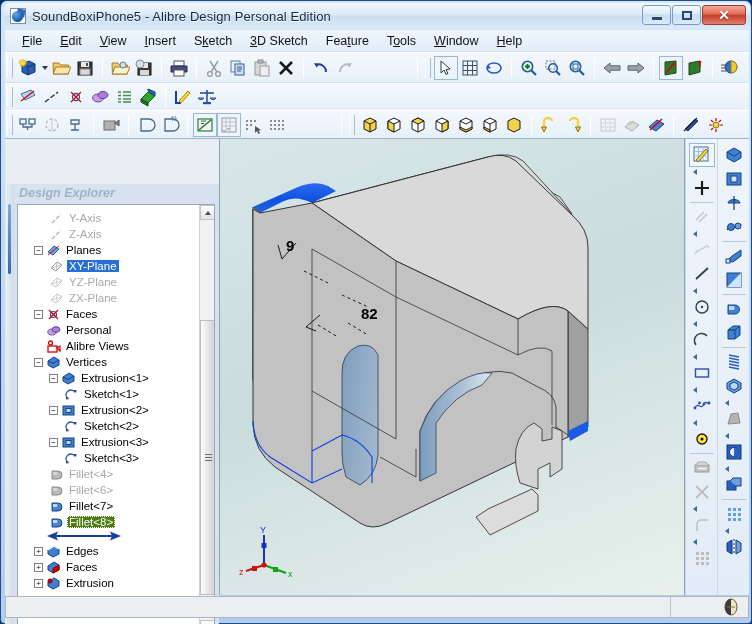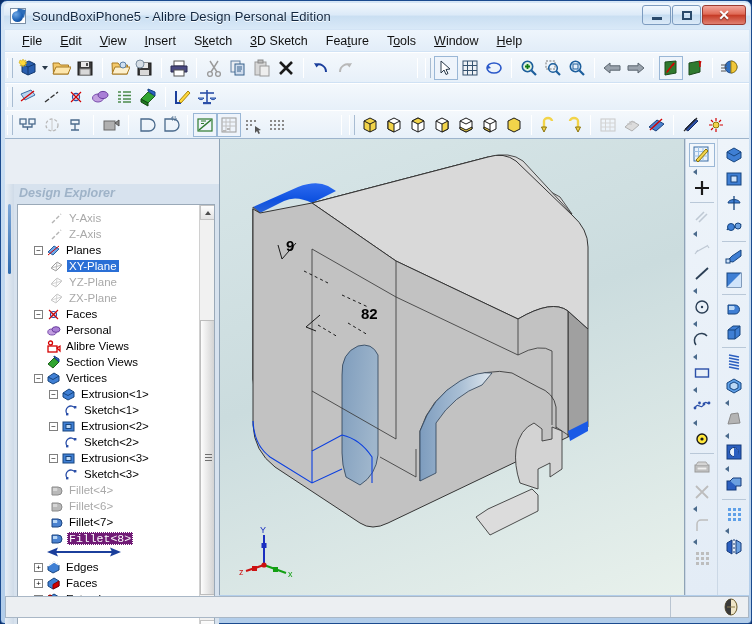--- a/index.html
+++ b/index.html
@@ -141,21 +141,21 @@
   }
   .node .exp {
     width:9px; height:9px; border:1px solid #808080; background:#fff;
     font-size:8px; line-height:7px; text-align:center; color:#000;
     margin-right:3px; flex:0 0 auto; font-family:"Liberation Sans",sans-serif;
   }
   .node .nospace { width:9px; margin-right:3px; flex:0 0 auto; }
   .ico { width:15px; height:15px; margin-right:3px; flex:0 0 auto; }
   .lbl { padding:0 2px; }
   .lbl.sel { background:#2a6fd6; color:#fff; }
-  .lbl.sel-dot { background:#701a75; color:#fff; outline:1px dotted #fff; outline-offset:-1px;font-family:Liberation Mono, monospace;}
+  .lbl.sel-dot { background:#4d7c0f; color:#fff; outline:1px dotted #fff; outline-offset:-1px;}
   .dim { color:#a9a9a9; }
   
   #rollback {
     position:absolute; left:28px; top:0; width:76px; height:12px;
   }
   
   #tree-scroll {
     position:absolute; right:0; top:0; width:15px; height:430px;
     background:#f1f1f1; border-left:1px solid #d0d0d0;
   }
@@ -765,30 +765,20 @@
             <span class="ico">
               <svg width="15" height="15">
                 <rect x="2" y="7" width="9" height="6" fill="none" stroke="#d40000" stroke-width="1.3"></rect>
                 <circle cx="4.5" cy="4" r="2" fill="none" stroke="#d40000" stroke-width="1.3"></circle>
                 <path d="M11 9 l3 -2 v5 z" fill="none" stroke="#d40000" stroke-width="1.2"></path>
               </svg>
             </span>
             <span class="lbl">Alibre Views</span>
           </div>
 
-          <div class="node" style="padding-left:16px">
-            <span class="nospace"></span>
-            <span class="ico">
-              <svg width="15" height="15">
-                <path d="M2 9 L8 3 L13 7 L7 13 Z" fill="#31a531" stroke="#1c5e1c"></path>
-                <path d="M8 2 L13 7 L13 4 L8 1 Z" fill="#2b64c2" stroke="#154182"></path>
-              </svg>
-            </span>
-            <span class="lbl">Section Views</span>
-          </div>
 
           <div class="node" style="padding-left:16px">
             <span class="exp">−</span>
             <span class="ico">
               <svg width="15" height="15">
                 <path d="M2 6 L8 2 L13 5 L13 10 L7 13 L2 10 Z" fill="#3f7fd4" stroke="#17457f"></path>
                 <path d="M2 6 L7 8.5 L13 5" fill="none" stroke="#17457f"></path>
               </svg>
             </span>
             <span class="lbl">Vertices</span>

